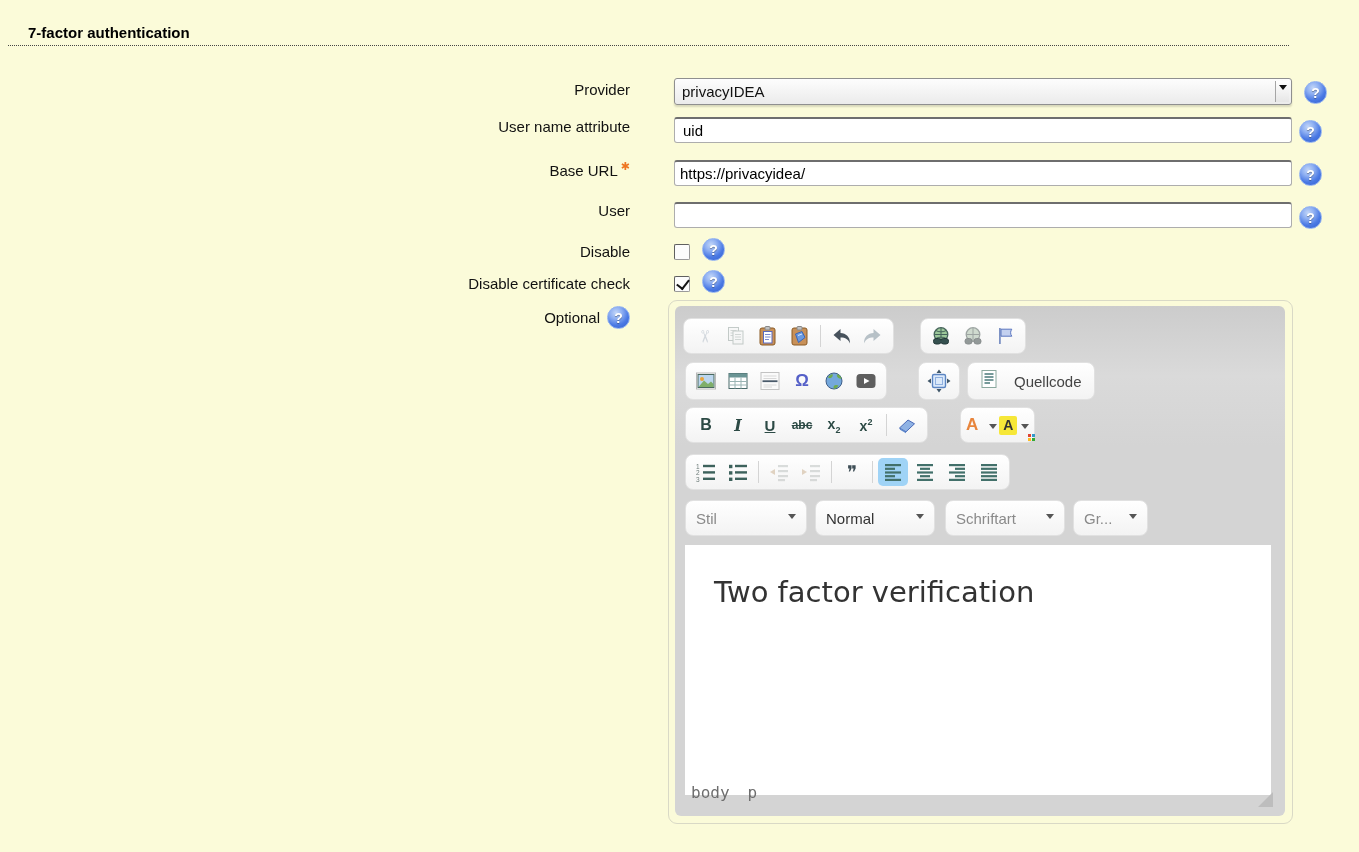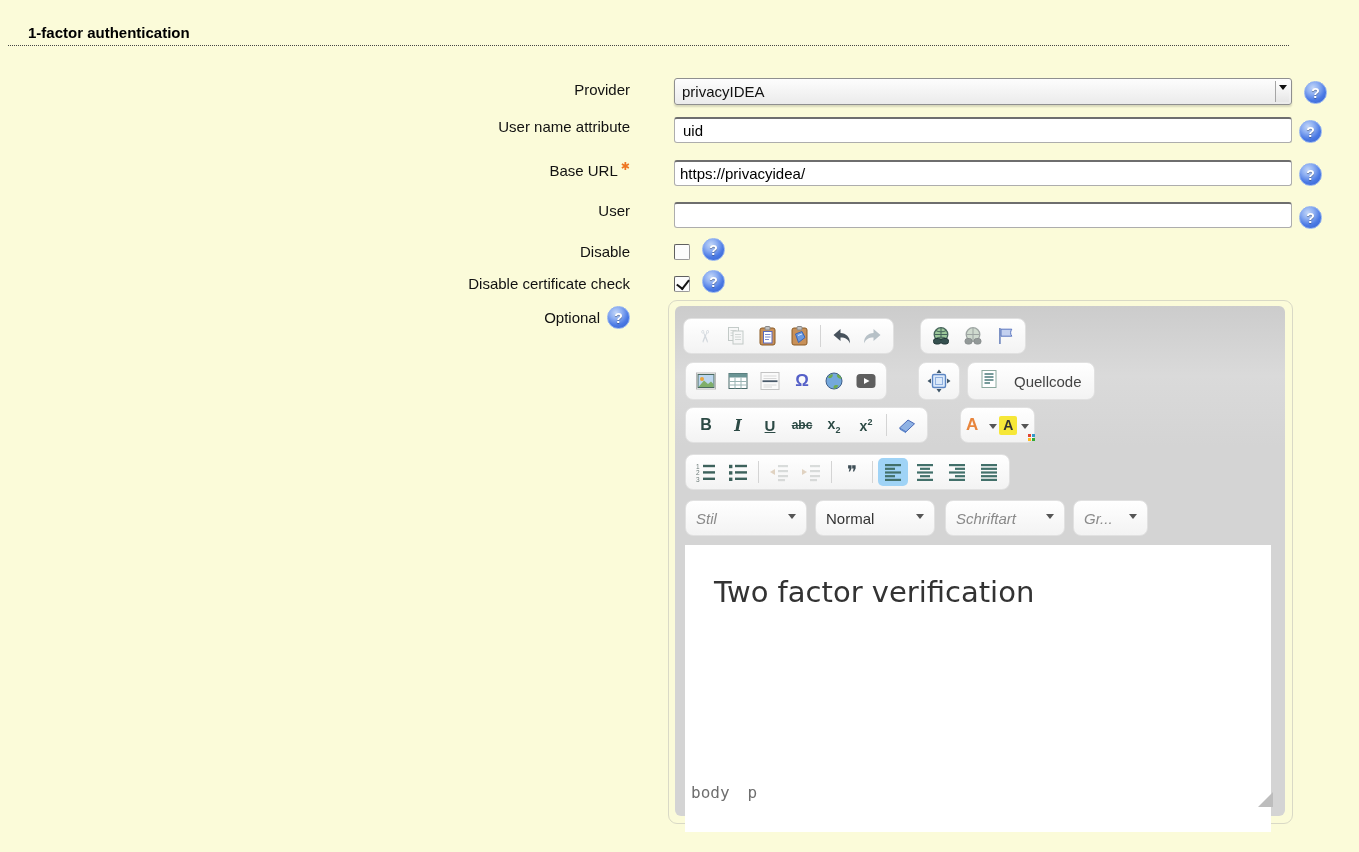--- a/index.html
+++ b/index.html
@@ -75,37 +75,37 @@
   .sw i{width:3px;height:3px;display:block}
   .g-A-bg{font-size:14px;font-weight:bold;color:#333;background:#f6e738;border-radius:2px;padding:0 4px;line-height:19px}
   .car{width:0;height:0;border:4px solid transparent;border-top:5px solid #555;margin:6px 0 0 4px}
 
   .src-btn{gap:16px;padding:0 12px;cursor:pointer}
   .src-label{font-size:15px;color:#444}
 
   .dd{position:absolute;height:36px;box-sizing:border-box;background:linear-gradient(#ffffff,#f3f3f3);
       border:1px solid #e1e1e1;border-radius:8px;display:flex;align-items:center;justify-content:space-between;
       padding:0 10px;font-size:15px;cursor:pointer}
-  .dd .ph{color:#8a8a8a;font-style:italic}
+  .dd .ph{color:#8a8a8a;}
   .dd .val{color:#333}
 
-  .ed-content{position:absolute;left:10px;top:239px;width:586px;height:287px;background:#fff}
+  .ed-content{position:absolute;left:10px;top:239px;width:586px;height:250px;background:#fff}
   .ed-h1{position:absolute;left:29px;top:30px;font:400 29px "DejaVu Sans",sans-serif;color:#333}
   .ed-p{position:absolute;left:30px;top:99px;font:19px "DejaVu Sans",sans-serif;color:#333}
 
   .path{position:absolute;left:16px;top:477px;font:16px "DejaVu Sans Mono",monospace;color:#6e6e6e;display:flex;gap:18px}
   .path span{cursor:pointer}
   .rz{position:absolute;right:12px;bottom:9px;width:0;height:0;cursor:nwse-resize;
       border-left:15px solid transparent;border-bottom:15px solid #bdbdbd}
 </style>
 </head>
 <body>
 
 <div class="sec-rule"></div>
-<div class="sec-title">1-factor authentication</div>
+<div class="sec-title">7-factor authentication</div>
 
 <div class="lbl" style="top:81px">Provider</div>
 <div class="sel">
   <span>privacyIDEA</span>
   <span class="sel-arrow">
       <span class="tri"></span>
     </span>
 </div>
 <div class="help" style="left:1304px;top:81px">
     <span>?</span>

